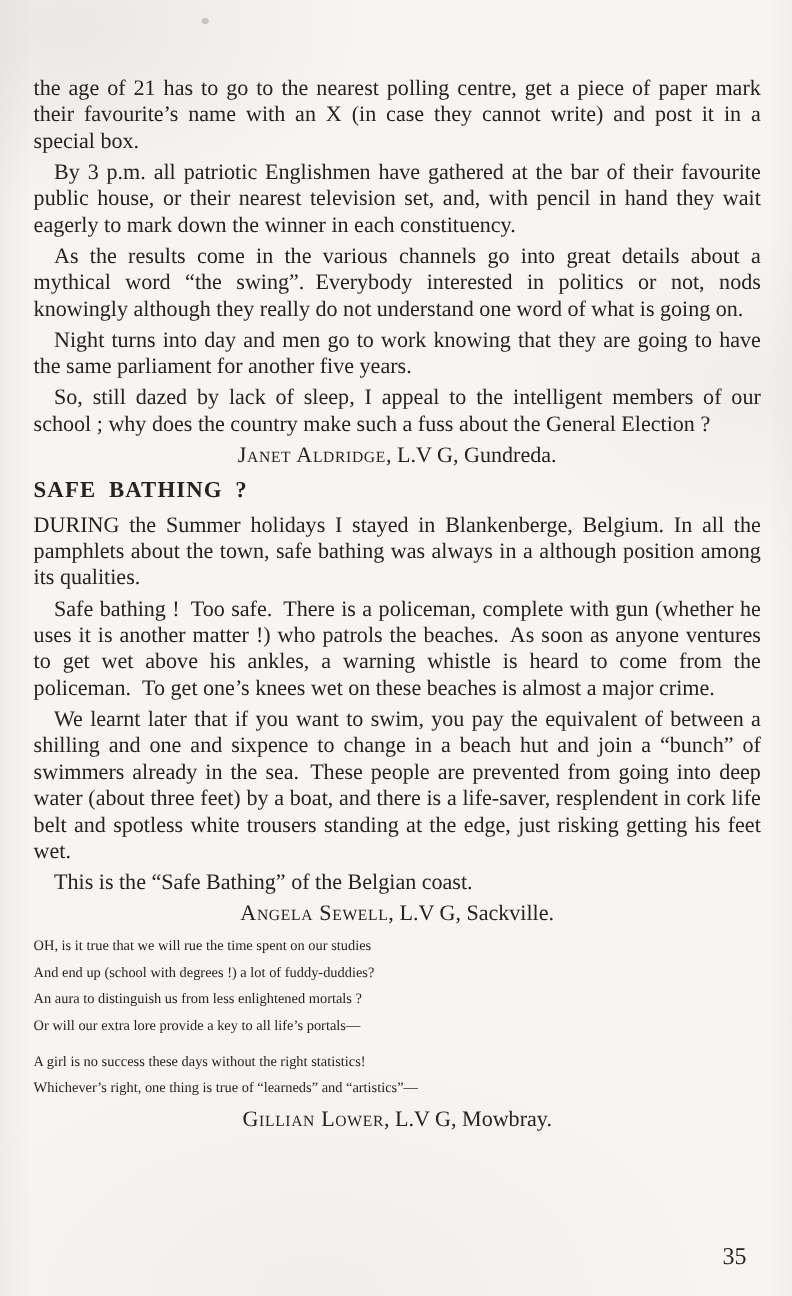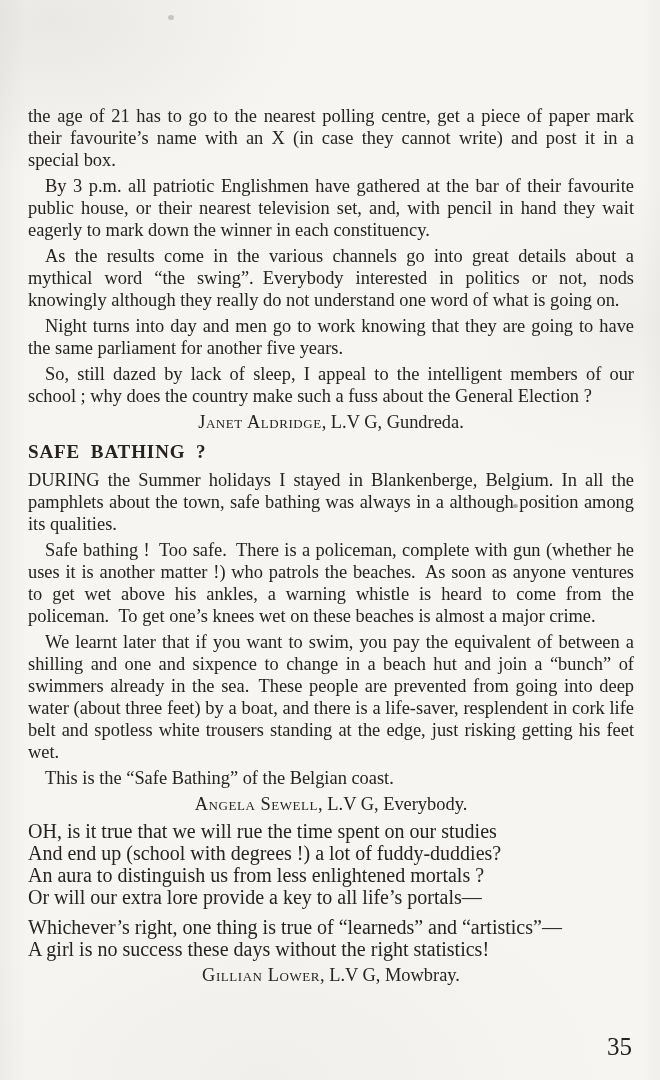--- a/index.html
+++ b/index.html
@@ -10,21 +10,21 @@
     overflow: hidden;
     background-color: #f6f5f2;
     background-image:
       radial-gradient(ellipse 420px 260px at 8% 2%, rgba(120,120,118,0.10), rgba(120,120,118,0) 60%),
       radial-gradient(ellipse 300px 200px at 96% 30%, rgba(130,130,128,0.06), rgba(130,130,128,0) 70%),
       radial-gradient(ellipse 500px 300px at 40% 100%, rgba(125,125,122,0.05), rgba(125,125,122,0) 70%),
       linear-gradient(90deg, rgba(90,90,88,0.05), rgba(90,90,88,0) 4%, rgba(90,90,88,0) 97%, rgba(90,90,88,0.04));
     font-family: "Liberation Serif", "DejaVu Serif", serif;
     color: #262320;
   }
-  .text-block { padding: 62px 26px 0 28px; margin-top: 43px; }
+  .text-block { padding: 62px 26px 0 28px; }
   .para {
     margin: 0 0 4px 0;
     font-size: 18.4px;
     line-height: 22px;
     text-align: justify;
   }
   .indent { text-indent: 17px; }
   .noindent { text-indent: 0; }
   .signature {
     margin: 1px 0 5px 0;
@@ -39,29 +39,29 @@
     line-height: 22px;
     font-weight: bold;
     text-align: left;
     letter-spacing: 0.9px;
     word-spacing: 5px;
   }
   .stanza { margin: 0 0 8px 0; }
   .stanza.last { margin-bottom: 4px; }
   .poem-line {
     margin: 0;
-    font-size: 20px;
+    font-size: 12px;
     line-height: 22px;
     text-align: left;
   }
   .page-number {
     position: absolute;
     top: 1036px;
-    right: 28px;
-    font-size: 25px;
+    right: 38px;
+    font-size: 20px;
     line-height: 22px;
   }
   .speck {
     position: absolute;
     background: rgba(70, 66, 62, 0.45);
     border-radius: 50%;
   }
   .speck-1 { left: 513px; top: 504px; width: 5px; height: 4px; }
   .speck-2 { left: 168px; top: 15px; width: 6px; height: 5px; background: rgba(120,118,114,0.35); }
 </style>
@@ -79,33 +79,33 @@
       <p class="para indent">So, still dazed by lack of sleep, I appeal to the intelligent members of our school ; why does the country make such a fuss about the General Election ?</p>
       <p class="signature"><span class="sc">Janet Aldridge</span><span>, L.V G, Gundreda.</span></p>
     </section>
 
     <section>
       <h2 class="heading">SAFE BATHING ?</h2>
       <p class="para noindent">DURING the Summer holidays I stayed in Blankenberge, Belgium. In all the pamphlets about the town, safe bathing was always in a although position among its qualities.</p>
       <p class="para indent">Safe bathing ! Too safe. There is a policeman, complete with gun (whether he uses it is another matter !) who patrols the beaches. As soon as anyone ventures to get wet above his ankles, a warning whistle is heard to come from the policeman. To get one’s knees wet on these beaches is almost a major crime.</p>
       <p class="para indent">We learnt later that if you want to swim, you pay the equivalent of between a shilling and one and sixpence to change in a beach hut and join a “bunch” of swimmers already in the sea. These people are prevented from going into deep water (about three feet) by a boat, and there is a life-saver, resplendent in cork life belt and spotless white trousers standing at the edge, just risking getting his feet wet.</p>
       <p class="para indent">This is the “Safe Bathing” of the Belgian coast.</p>
-      <p class="signature"><span class="sc">Angela Sewell</span><span>, L.V G, Everybody.</span></p>
+      <p class="signature"><span class="sc">Angela Sewell</span><span>, L.V G, Sackville.</span></p>
     </section>
 
     <section>
       <div class="stanza">
         <p class="poem-line">OH, is it true that we will rue the time spent on our studies</p>
         <p class="poem-line">And end up (school with degrees !) a lot of fuddy-duddies?</p>
         <p class="poem-line">An aura to distinguish us from less enlightened mortals ?</p>
         <p class="poem-line">Or will our extra lore provide a key to all life’s portals—</p>
       </div>
       <div class="stanza last">
+        <p class="poem-line">A girl is no success these days without the right statistics!</p>
         <p class="poem-line">Whichever’s right, one thing is true of “learneds” and “artistics”—</p>
-        <p class="poem-line">A girl is no success these days without the right statistics!</p>
       </div>
       <p class="signature"><span class="sc">Gillian Lower</span><span>, L.V G, Mowbray.</span></p>
     </section>
 
   </main>
 
   <div class="page-number">35</div>
   <div class="speck speck-1"></div>
   <div class="speck speck-2"></div>
 </div>

